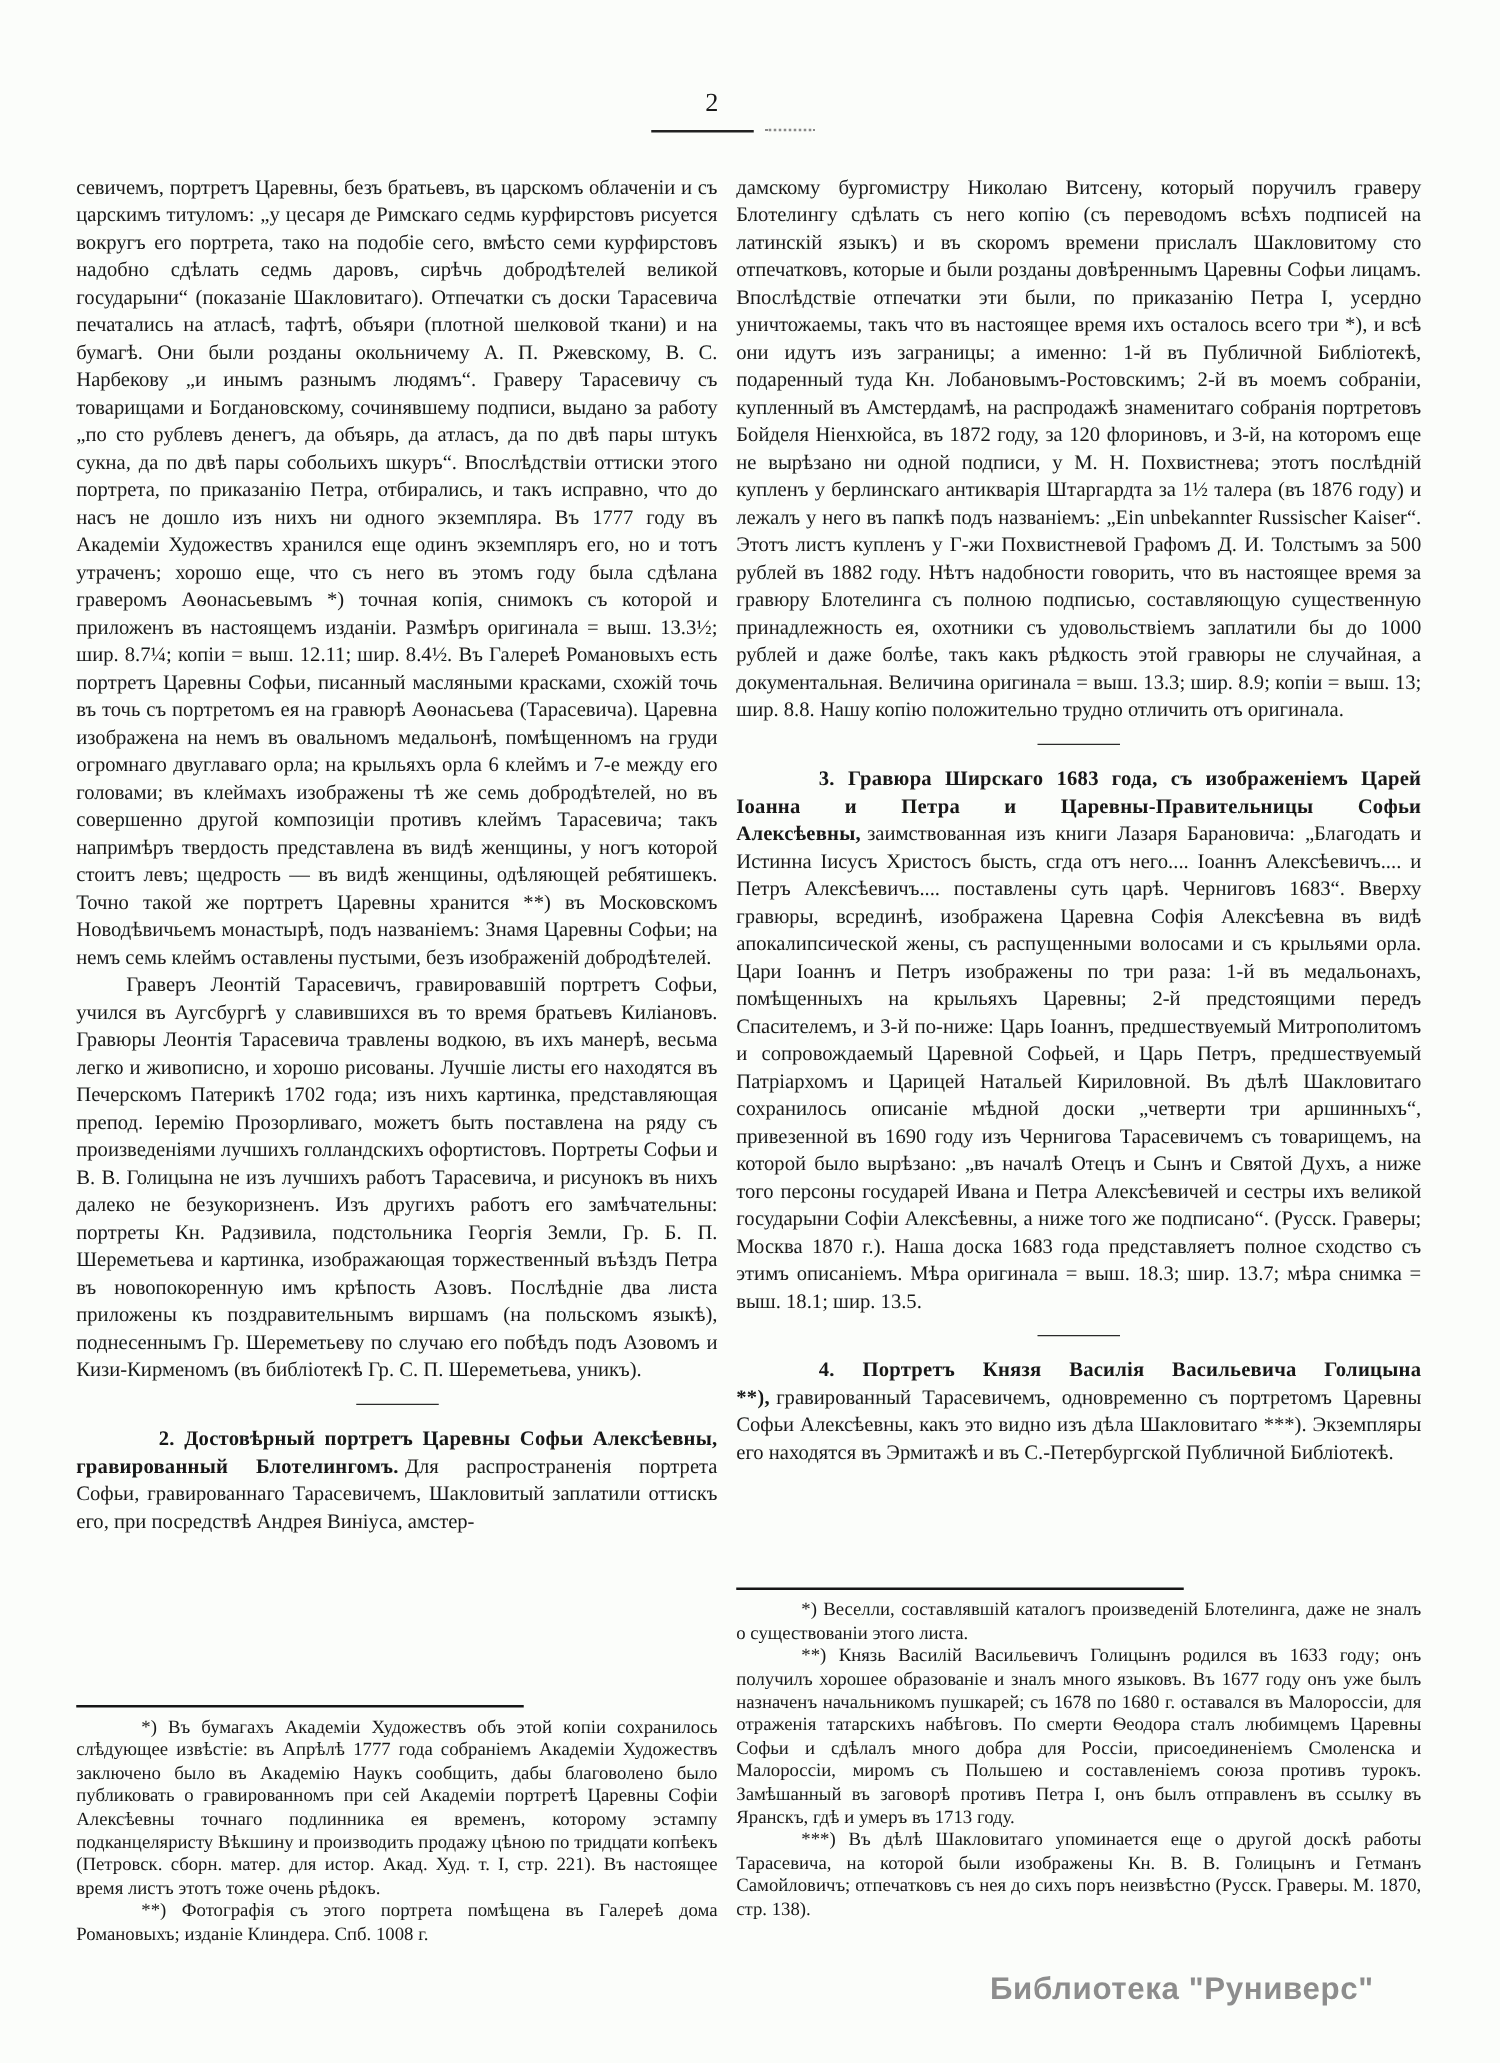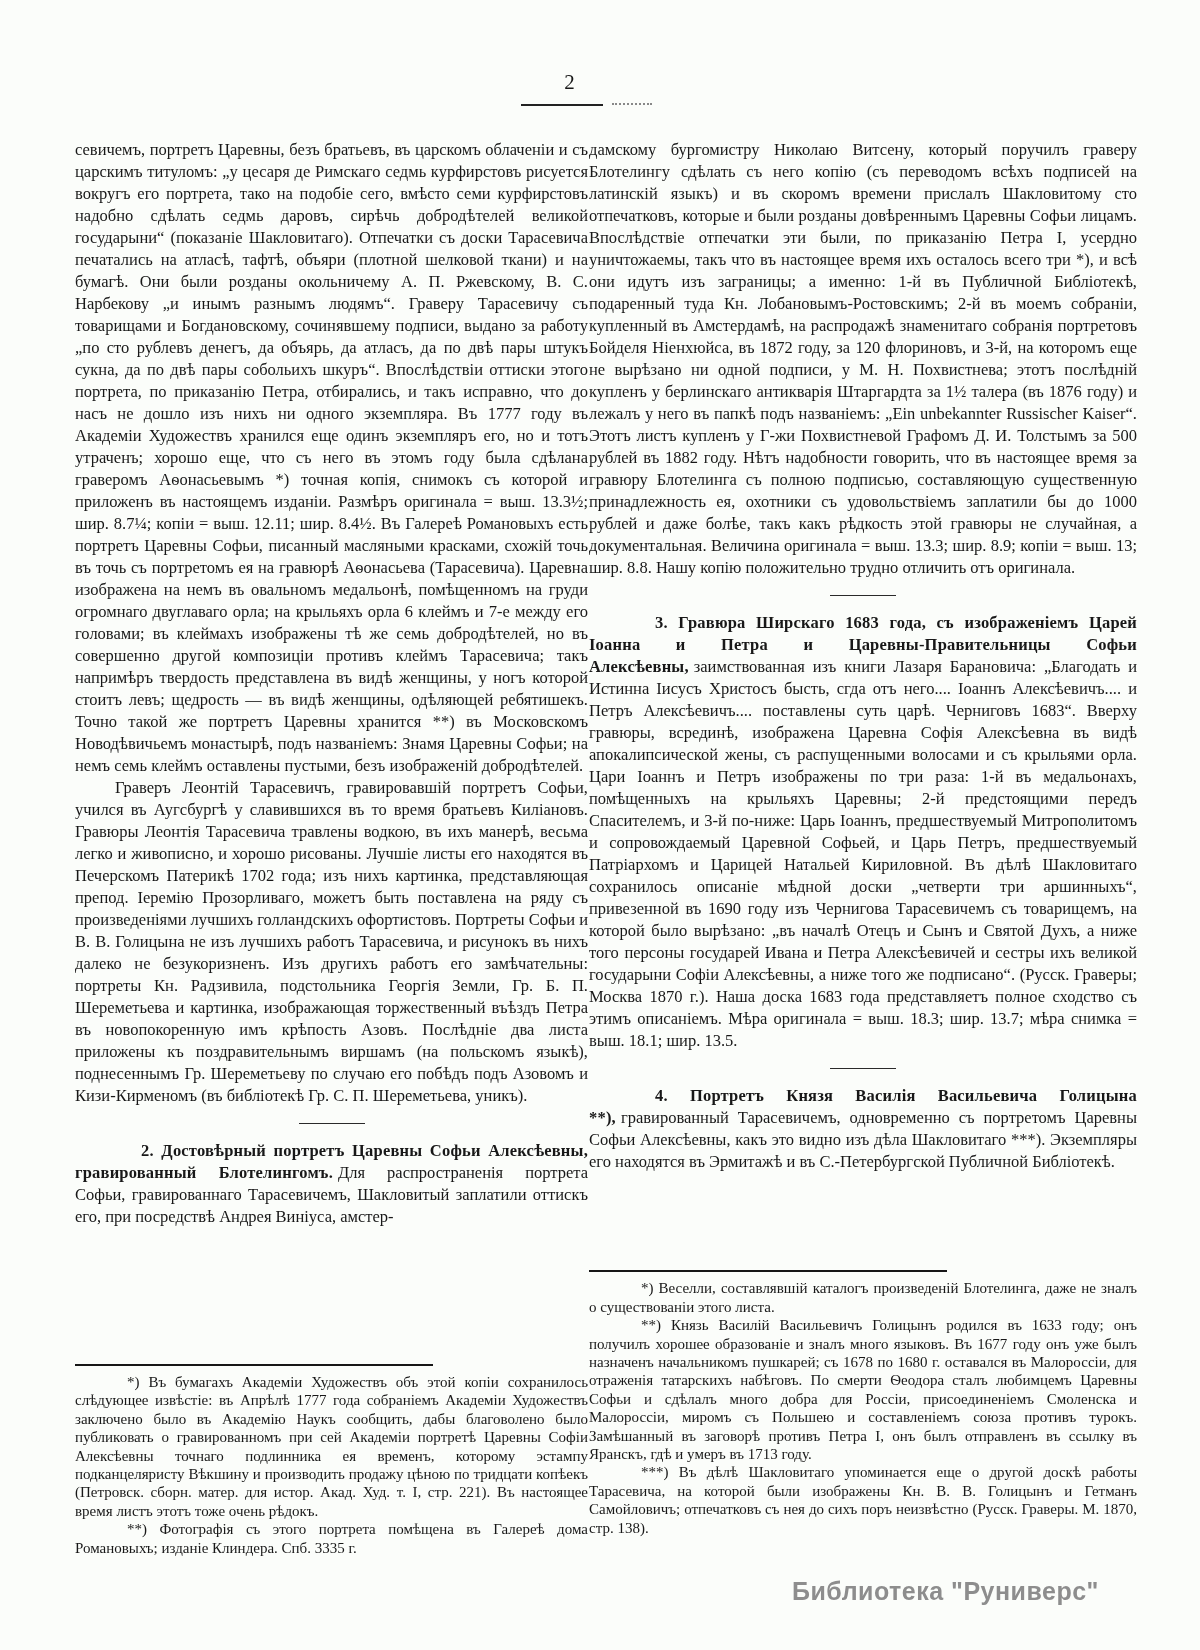--- a/index.html
+++ b/index.html
@@ -17,21 +17,21 @@
     position:absolute;top:104px;left:521px;width:82px;
     border-top:2px solid #222;
   }
   .pageno-dots{
     position:absolute;top:103px;left:612px;width:40px;
     border-top:2px dotted #888;
   }
   .col{
     position:absolute;display:flex;flex-direction:column;
   }
-  .col-left{left:75px;top:139px;width:513px;height:1418px;}
+  .col-left{left:61px;top:139px;width:513px;height:1418px;}
   .col-right{left:589px;top:139px;width:548px;height:1398px;align-items:center;}
   p{margin:0;}
   .body{
     font-size:16.5px;line-height:22px;text-align:justify;
   }
   .indent{text-indent:40px;}
   .section{text-indent:66px;margin-top:2px;}
   .runin-b{font-weight:bold;letter-spacing:.2px;margin-right:5px;}
   .sep{
     width:66px;border:0;border-top:1.5px solid #2a2a2a;
@@ -60,21 +60,21 @@
 <div class="pageno-dots"></div>
 
 <div class="col col-left">
   <p class="body">севичемъ, портретъ Царевны, безъ братьевъ, въ царскомъ облаченіи и съ царскимъ титуломъ: „у цесаря де Римскаго седмь курфирстовъ рисуется вокругъ его портрета, тако на подобіе сего, вмѣсто семи курфирстовъ надобно сдѣлать седмь даровъ, сирѣчь добродѣтелей великой государыни“ (показаніе Шакловитаго). Отпечатки съ доски Тарасевича печатались на атласѣ, тафтѣ, объяри (плотной шелковой ткани) и на бумагѣ. Они были розданы окольничему А. П. Ржевскому, В. С. Нарбекову „и инымъ разнымъ людямъ“. Граверу Тарасевичу съ товарищами и Богдановскому, сочинявшему подписи, выдано за работу „по сто рублевъ денегъ, да объярь, да атласъ, да по двѣ пары штукъ сукна, да по двѣ пары собольихъ шкуръ“. Впослѣдствіи оттиски этого портрета, по приказанію Петра, отбирались, и такъ исправно, что до насъ не дошло изъ нихъ ни одного экземпляра. Въ 1777 году въ Академіи Художествъ хранился еще одинъ экземпляръ его, но и тотъ утраченъ; хорошо еще, что съ него въ этомъ году была сдѣлана граверомъ Аѳонасьевымъ *) точная копія, снимокъ съ которой и приложенъ въ настоящемъ изданіи. Размѣръ оригинала = выш. 13.3½; шир. 8.7¼; копіи = выш. 12.11; шир. 8.4½. Въ Галереѣ Романовыхъ есть портретъ Царевны Софьи, писанный масляными красками, схожій точь въ точь съ портретомъ ея на гравюрѣ Аѳонасьева (Тарасевича). Царевна изображена на немъ въ овальномъ медальонѣ, помѣщенномъ на груди огромнаго двуглаваго орла; на крыльяхъ орла 6 клеймъ и 7-е между его головами; въ клеймахъ изображены тѣ же семь добродѣтелей, но въ совершенно другой композиціи противъ клеймъ Тарасевича; такъ напримѣръ твердость представлена въ видѣ женщины, у ногъ которой стоитъ левъ; щедрость — въ видѣ женщины, одѣляющей ребятишекъ. Точно такой же портретъ Царевны хранится **) въ Московскомъ Новодѣвичьемъ монастырѣ, подъ названіемъ: Знамя Царевны Софьи; на немъ семь клеймъ оставлены пустыми, безъ изображеній добродѣтелей.</p>
   <p class="body indent">Граверъ Леонтій Тарасевичъ, гравировавшій портретъ Софьи, учился въ Аугсбургѣ у славившихся въ то время братьевъ Киліановъ. Гравюры Леонтія Тарасевича травлены водкою, въ ихъ манерѣ, весьма легко и живописно, и хорошо рисованы. Лучшіе листы его находятся въ Печерскомъ Патерикѣ 1702 года; изъ нихъ картинка, представляющая препод. Іеремію Прозорливаго, можетъ быть поставлена на ряду съ произведеніями лучшихъ голландскихъ офортистовъ. Портреты Софьи и В. В. Голицына не изъ лучшихъ работъ Тарасевича, и рисунокъ въ нихъ далеко не безукоризненъ. Изъ другихъ работъ его замѣчательны: портреты Кн. Радзивила, подстольника Георгія Земли, Гр. Б. П. Шереметьева и картинка, изображающая торжественный въѣздъ Петра въ новопокоренную имъ крѣпость Азовъ. Послѣдніе два листа приложены къ поздравительнымъ виршамъ (на польскомъ языкѣ), поднесеннымъ Гр. Шереметьеву по случаю его побѣдъ подъ Азовомъ и Кизи-Кирменомъ (въ библіотекѣ Гр. С. П. Шереметьева, уникъ).</p>
   <hr class="sep">
   <p class="body section"><span class="runin-b">2. Достовѣрный портретъ Царевны Софьи Алексѣевны, гравированный Блотелингомъ.</span><span>Для распространенія портрета Софьи, гравированнаго Тарасевичемъ, Шакловитый заплатили оттискъ его, при посредствѣ Андрея Виніуса, амстер-</span></p>
   <div class="fnblock">
     <hr class="fnrule">
     <p class="fn">*) Въ бумагахъ Академіи Художествъ объ этой копіи сохранилось слѣдующее извѣстіе: въ Апрѣлѣ 1777 года собраніемъ Академіи Художествъ заключено было въ Академію Наукъ сообщить, дабы благоволено было публиковать о гравированномъ при сей Академіи портретѣ Царевны Софіи Алексѣевны точнаго подлинника ея временъ, которому эстампу подканцеляристу Вѣкшину и производить продажу цѣною по тридцати копѣекъ (Петровск. сборн. матер. для истор. Акад. Худ. т. I, стр. 221). Въ настоящее время листъ этотъ тоже очень рѣдокъ.</p>
-    <p class="fn">**) Фотографія съ этого портрета помѣщена въ Галереѣ дома Романовыхъ; изданіе Клиндера. Спб. 3335 г.</p>
+    <p class="fn">**) Фотографія съ этого портрета помѣщена въ Галереѣ дома Романовыхъ; изданіе Клиндера. Спб. 1008 г.</p>
   </div>
 </div>
 
 <div class="col col-right">
   <p class="body">дамскому бургомистру Николаю Витсену, который поручилъ граверу Блотелингу сдѣлать съ него копію (съ переводомъ всѣхъ подписей на латинскій языкъ) и въ скоромъ времени прислалъ Шакловитому сто отпечатковъ, которые и были розданы довѣреннымъ Царевны Софьи лицамъ. Впослѣдствіе отпечатки эти были, по приказанію Петра I, усердно уничтожаемы, такъ что въ настоящее время ихъ осталось всего три *), и всѣ они идутъ изъ заграницы; а именно: 1-й въ Публичной Библіотекѣ, подаренный туда Кн. Лобановымъ-Ростовскимъ; 2-й въ моемъ собраніи, купленный въ Амстердамѣ, на распродажѣ знаменитаго собранія портретовъ Бойделя Ніенхюйса, въ 1872 году, за 120 флориновъ, и 3-й, на которомъ еще не вырѣзано ни одной подписи, у М. Н. Похвистнева; этотъ послѣдній купленъ у берлинскаго антикварія Штаргардта за 1½ талера (въ 1876 году) и лежалъ у него въ папкѣ подъ названіемъ: „Ein unbekannter Russischer Kaiser“. Этотъ листъ купленъ у Г-жи Похвистневой Графомъ Д. И. Толстымъ за 500 рублей въ 1882 году. Нѣтъ надобности говорить, что въ настоящее время за гравюру Блотелинга съ полною подписью, составляющую существенную принадлежность ея, охотники съ удовольствіемъ заплатили бы до 1000 рублей и даже болѣе, такъ какъ рѣдкость этой гравюры не случайная, а документальная. Величина оригинала = выш. 13.3; шир. 8.9; копіи = выш. 13; шир. 8.8. Нашу копію положительно трудно отличить отъ оригинала.</p>
   <hr class="sep">
   <p class="body section"><span class="runin-b">3. Гравюра Ширскаго 1683 года, съ изображеніемъ Царей Іоанна и Петра и Царевны-Правительницы Софьи Алексѣевны,</span><span>заимствованная изъ книги Лазаря Барановича: „Благодать и Истинна Іисусъ Христосъ бысть, сгда отъ него.... Іоаннъ Алексѣевичъ.... и Петръ Алексѣевичъ.... поставлены суть царѣ. Черниговъ 1683“. Вверху гравюры, всрединѣ, изображена Царевна Софія Алексѣевна въ видѣ апокалипсической жены, съ распущенными волосами и съ крыльями орла. Цари Іоаннъ и Петръ изображены по три раза: 1-й въ медальонахъ, помѣщенныхъ на крыльяхъ Царевны; 2-й предстоящими передъ Спасителемъ, и 3-й по-ниже: Царь Іоаннъ, предшествуемый Митрополитомъ и сопровождаемый Царевной Софьей, и Царь Петръ, предшествуемый Патріархомъ и Царицей Натальей Кириловной. Въ дѣлѣ Шакловитаго сохранилось описаніе мѣдной доски „четверти три аршинныхъ“, привезенной въ 1690 году изъ Чернигова Тарасевичемъ съ товарищемъ, на которой было вырѣзано: „въ началѣ Отецъ и Сынъ и Святой Духъ, а ниже того персоны государей Ивана и Петра Алексѣевичей и сестры ихъ великой государыни Софіи Алексѣевны, а ниже того же подписано“. (Русск. Граверы; Москва 1870 г.). Наша доска 1683 года представляетъ полное сходство съ этимъ описаніемъ. Мѣра оригинала = выш. 18.3; шир. 13.7; мѣра снимка = выш. 18.1; шир. 13.5.</span></p>
   <hr class="sep">
   <p class="body section"><span class="runin-b">4. Портретъ Князя Василія Васильевича Голицына **),</span><span>гравированный Тарасевичемъ, одновременно съ портретомъ Царевны Софьи Алексѣевны, какъ это видно изъ дѣла Шакловитаго ***). Экземпляры его находятся въ Эрмитажѣ и въ С.-Петербургской Публичной Библіотекѣ.</span></p>
   <div class="fnblock">

